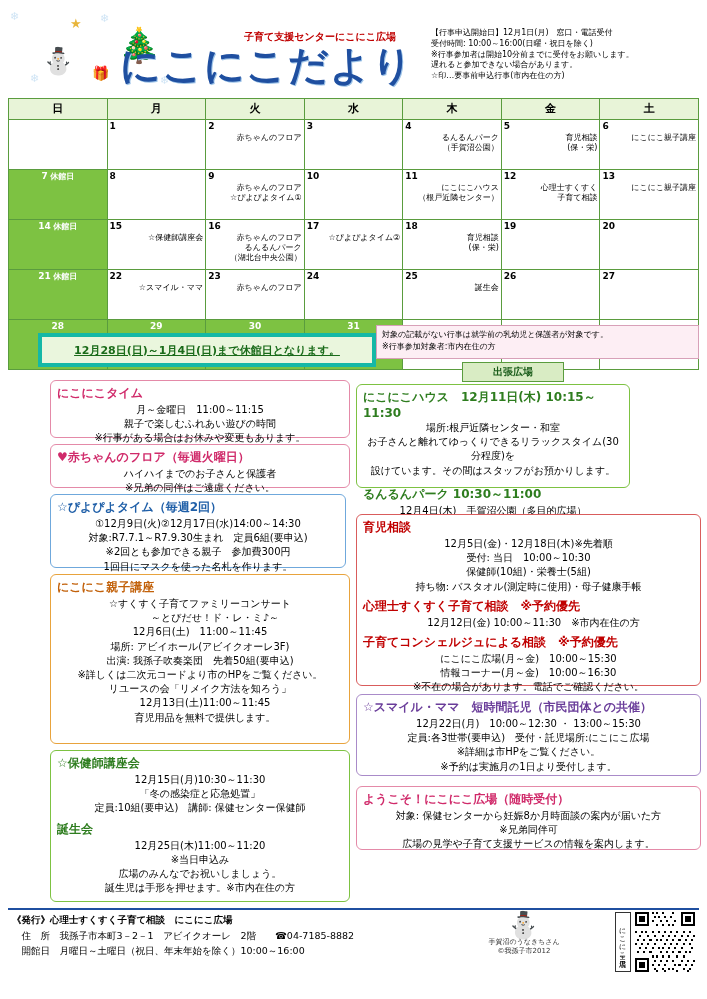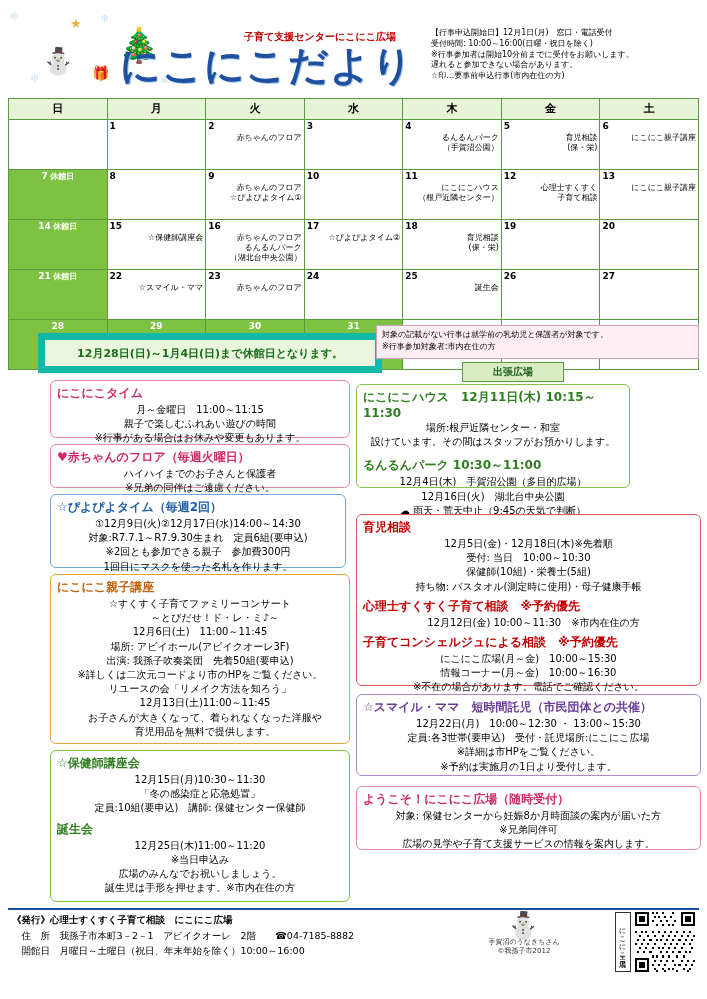--- a/index.html
+++ b/index.html
@@ -69,23 +69,23 @@
   td.sun-cell .dnum{color:#fff;}
   td.sun-cell .closed{font-size:8px;color:#fff;font-weight:bold;}
   td.last-row{background:#7dc242;color:#fff;text-align:center;height:22px;}
   td.last-row .dnum{color:#fff;}
   td.plain-white{background:#fff;}
   .ev{display:block;text-align:right;}
 
   
   .closed-banner{
     position:absolute;left:38px;top:333px;width:330px;height:26px;
-    border:7px solid #14b8a6;background:#eaf6dd;
+    border:4px solid #14b8a6;background:#eaf6dd;
     display:flex;align-items:center;justify-content:center;
-    font-size:11px;font-weight:bold;color:#1a6b1a;
+    font-size:11px;font-weight:bold;color:#1a6b1a;text-decoration:underline;
   }
   .target-note{
     position:absolute;left:376px;top:325px;width:323px;height:34px;
     border:1px solid #d8a0b8;background:#fdeef4;
     font-size:8px;line-height:1.45;padding:3px 5px;box-sizing:border-box;
   }
 
   
   .box{
     position:absolute;
@@ -291,39 +291,39 @@
   <div class="box orange" style="left:50px;top:574px;width:300px;height:170px;">
     <div class="t">にこにこ親子講座</div>
     <p>☆すくすく子育てファミリーコンサート</p>
     <p>　　　～とびだせ！ド・レ・ミ♪～</p>
     <p>12月6日(土)　11:00～11:45</p>
     <p>場所: アビイホール(アビイクオーレ3F)</p>
     <p>出演: 我孫子吹奏楽団　先着50組(要申込)</p>
     <p>※詳しくは二次元コードより市のHPをご覧ください。</p>
     <p>リユースの会「リメイク方法を知ろう」</p>
     <p>　12月13日(土)11:00～11:45</p>
-    <p>　お子さんが大きくなって、着られなくなった洋服や</p>
     <p>　育児用品を無料で提供します。</p>
   </div>
 
   <div class="box green" style="left:50px;top:750px;width:300px;height:152px;">
     <div class="t">☆保健師講座会</div>
     <p>12月15日(月)10:30～11:30</p>
     <p>「冬の感染症と応急処置」</p>
     <p>定員:10組(要申込)　講師: 保健センター保健師</p>
     <div class="t" style="margin-top:5px;">誕生会</div>
     <p>12月25日(木)11:00～11:20</p>
     <p>※当日申込み</p>
     <p>広場のみんなでお祝いしましょう。</p>
     <p>誕生児は手形を押せます。※市内在住の方</p>
   </div>
 
   <div class="box green" style="left:356px;top:384px;width:274px;height:104px;">
     <div class="t">にこにこハウス　12月11日(木) 10:15～11:30</div>
     <p>場所:根戸近隣センター・和室</p>
+    <p>お子さんと離れてゆっくりできるリラックスタイム(30分程度)を</p>
     <p>設けています。その間はスタッフがお預かりします。</p>
     <div class="t" style="margin-top:8px;">るんるんパーク 10:30～11:00</div>
     <p>12月4日(木)　手賀沼公園（多目的広場）</p>
     <p>12月16日(火)　湖北台中央公園</p>
     <p>☁ 雨天・荒天中止（9:45の天気で判断）</p>
   </div>
 
   <div class="box red" style="left:356px;top:514px;width:345px;height:172px;">
     <div class="t">育児相談</div>
     <p>12月5日(金)・12月18日(木)※先着順</p>

